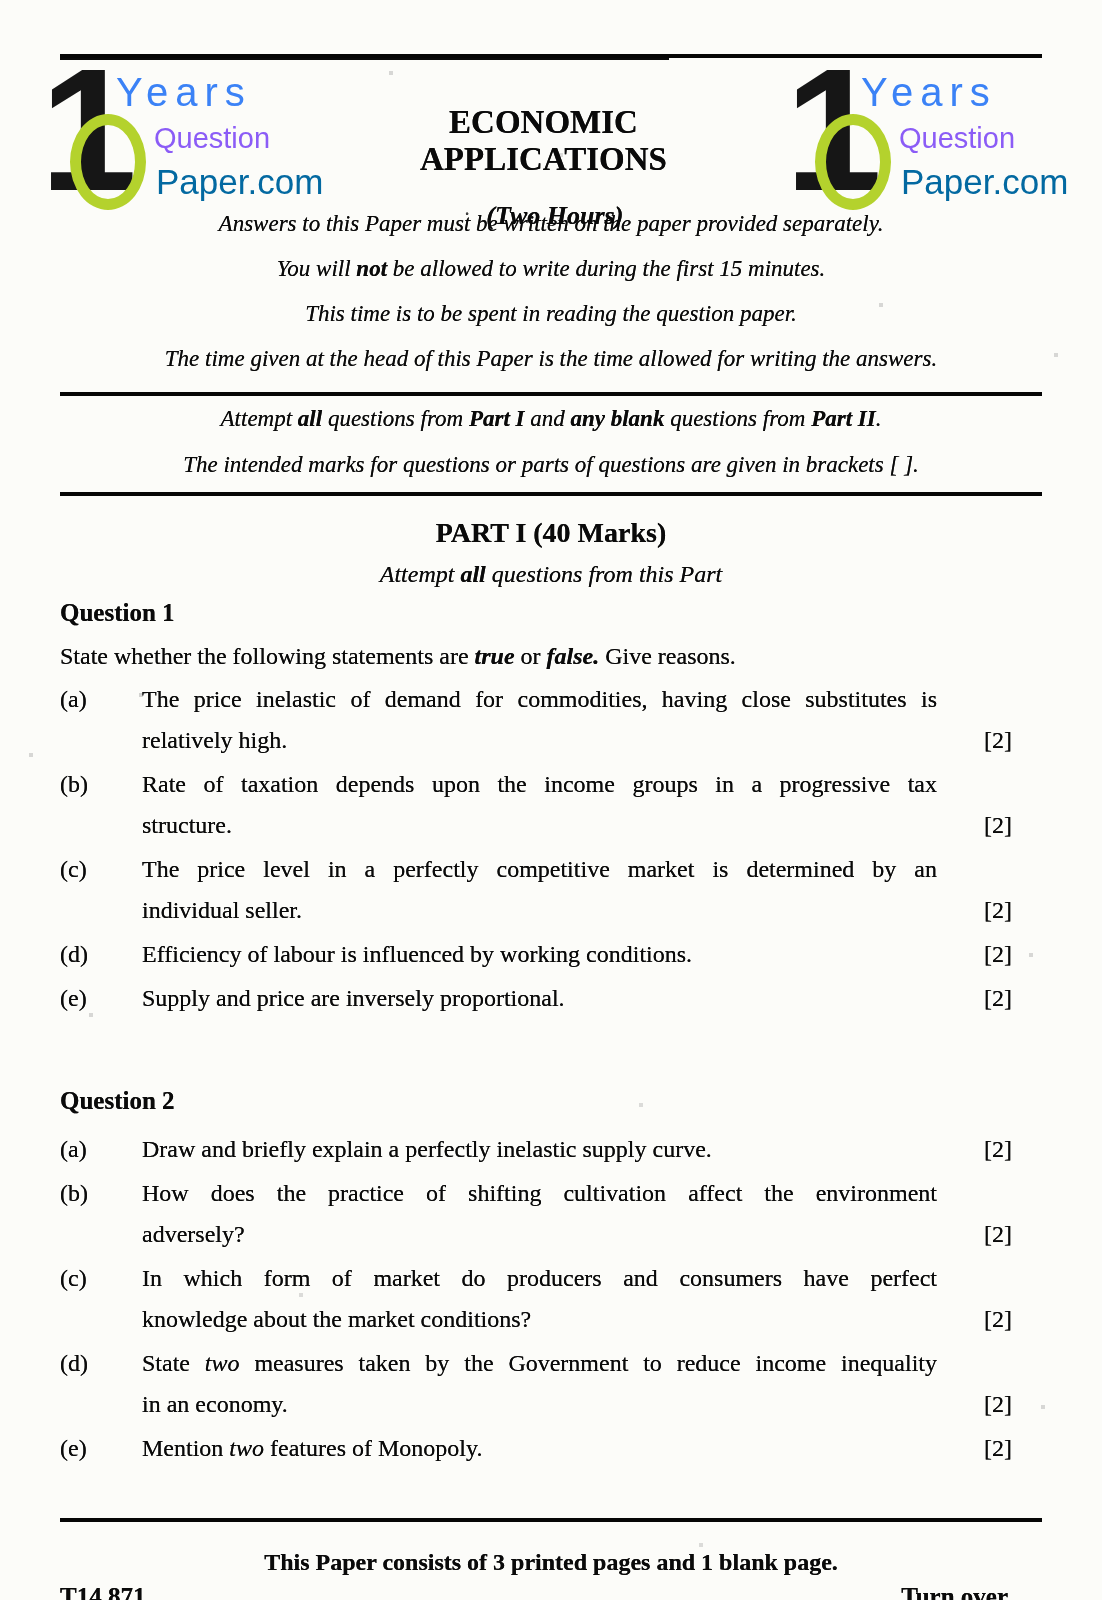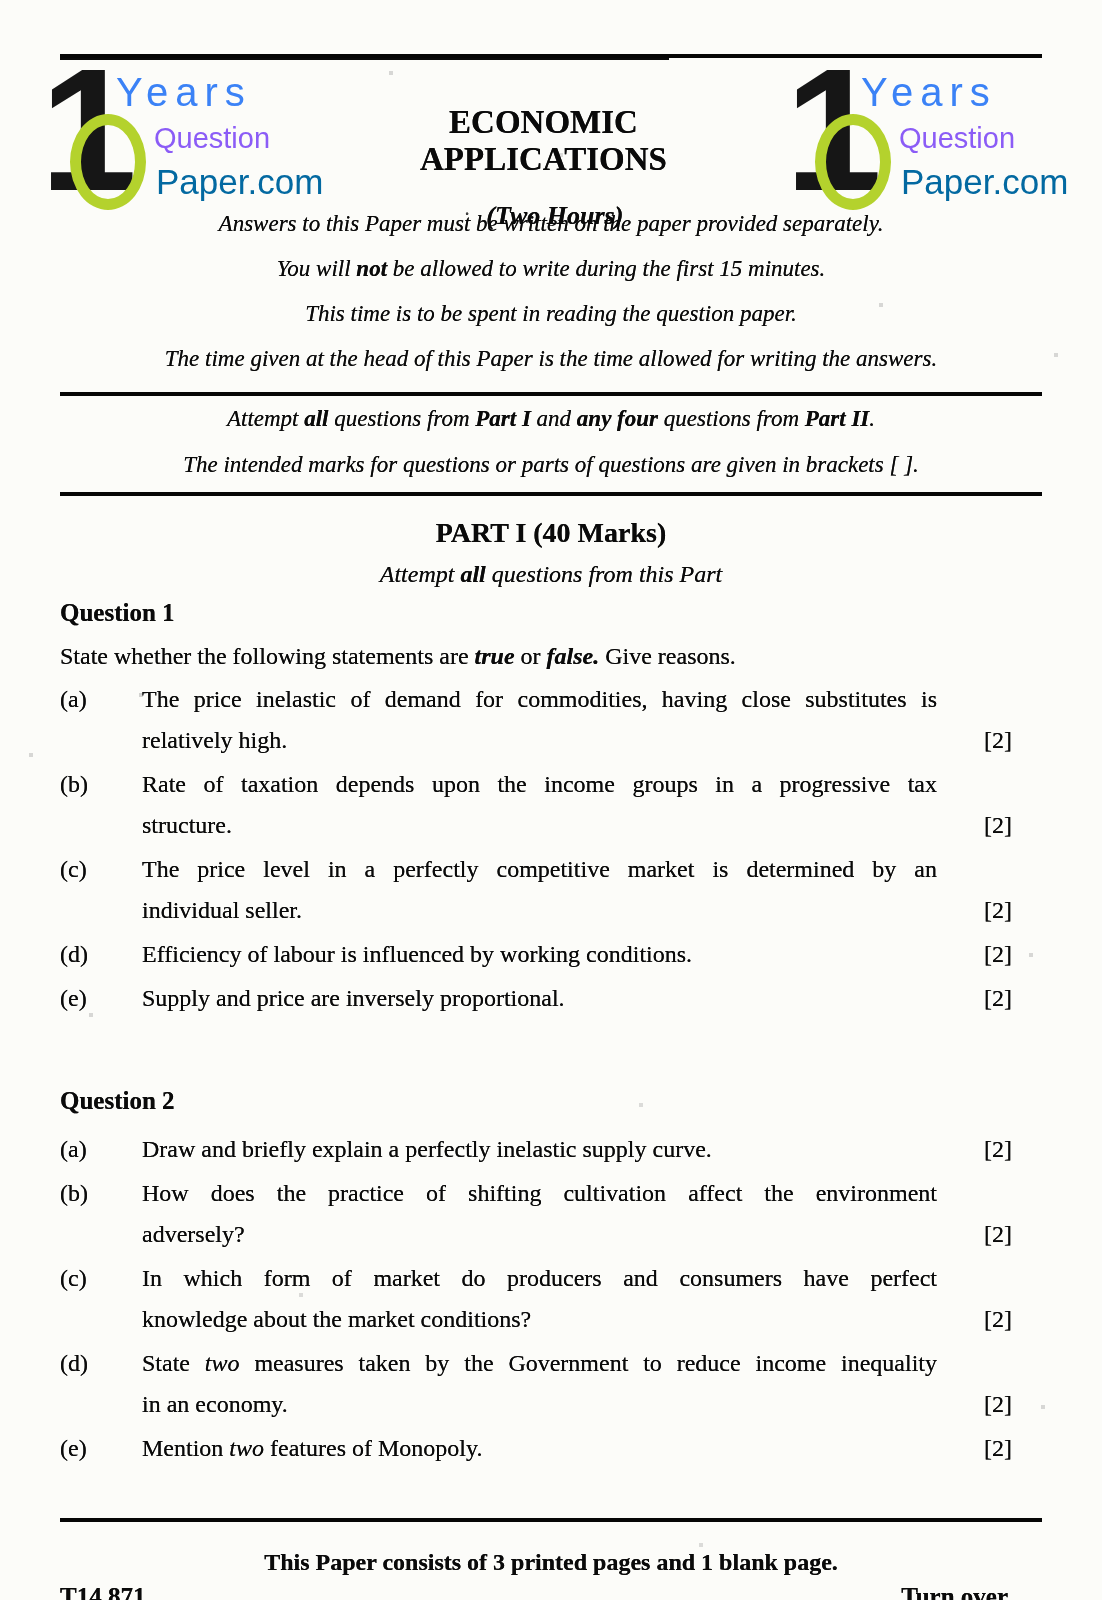--- a/index.html
+++ b/index.html
@@ -98,21 +98,21 @@
   <div class="preamble">
     <div class="pre-line ink">Answers to this Paper must be written on the paper provided separately.</div>
     <div class="pre-line ink"><span>You will </span><span class="xb">not</span><span> be allowed to write during the first 15 minutes.</span></div>
     <div class="pre-line ink">This time is to be spent in reading the question paper.</div>
     <div class="pre-line ink">The time given at the head of this Paper is the time allowed for writing the answers.</div>
   </div>
 
   <div class="rule rule-mid1"></div>
 
   <div class="notes">
-    <div class="note-line ink"><span>Attempt </span><span class="xb">all</span><span> questions from </span><span class="xb">Part I</span><span> and </span><span class="xb">any four</span><span> questions from </span><span class="xb">Part II</span><span>.</span></div>
+    <div class="note-line ink"><span>Attempt </span><span class="xb">all</span><span> questions from </span><span class="xb">Part I</span><span> and </span><span class="xb">any blank</span><span> questions from </span><span class="xb">Part II</span><span>.</span></div>
     <div class="note-line ink">The intended marks for questions or parts of questions are given in brackets [ ].</div>
   </div>
 
   <div class="rule rule-mid2"></div>
 
   <div class="part-heading ink">PART I (40 Marks)</div>
   <div class="part-sub ink"><span>Attempt </span><span class="xb">all</span><span> questions from this Part</span></div>
 
   <div class="q-title ink">Question 1</div>
   <div class="q-intro ink"><span>State whether the following statements are </span><em>true</em><span> or </span><em>false.</em><span> Give reasons.</span></div>

